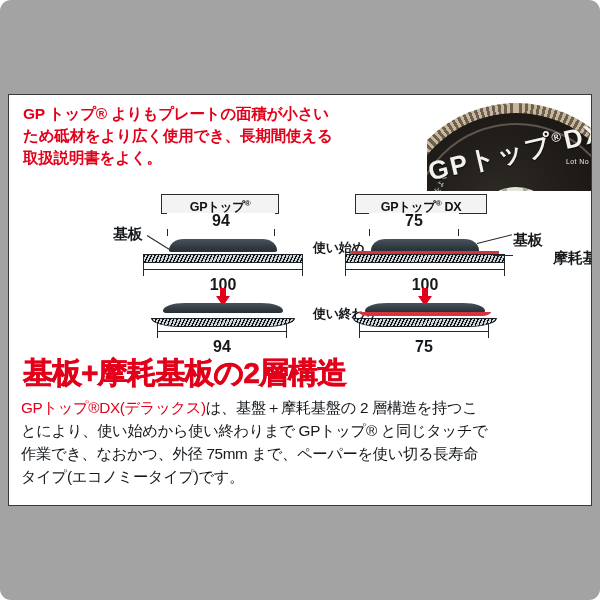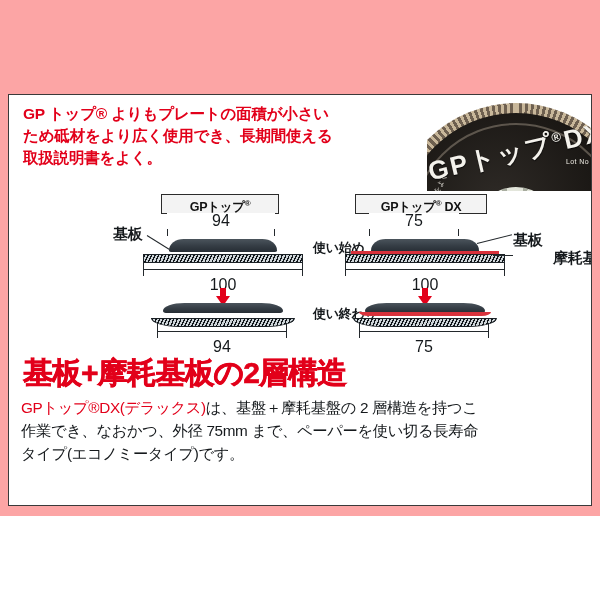--- a/index.html
+++ b/index.html
@@ -10,22 +10,23 @@
   body {
     width: 600px;
     height: 600px;
     font-family: "Liberation Sans", "DejaVu Sans", sans-serif;
     overflow: hidden;
   }
 
   #page {
     position: relative;
     width: 600px;
-    height: 516px;
-    background: #fca5a5;
+    height: 600px;
+    background: #a3a3a3;
+    border-radius: 11px;
   }
 
   
   #panel {
     position: absolute;
     left: 8px;
     top: 94px;
     width: 584px;
     height: 412px;
     border: 1px solid #3a3a3a;
@@ -263,21 +264,21 @@
     background: #23282c;
   }
   .dim .tick.l { left: 0; }
   .dim .tick.r { right: 0; }
   .dim .val {
     position: absolute;
     left: 0; right: 0;
     top: -4px;
     text-align: center;
     font-size: 16px;
-    font-weight: normal;
+    font-weight: bold;
     color: #15191c;
     background: #ffffff;
     line-height: 16px;
   }
   .dim.below .val { top: 10px; }
   .dim.below .bar { top: 2px; }
   .dim.below .tick { top: -6px; }
 
   
   .red-arrow {
@@ -475,18 +476,19 @@
           <span class="bar"></span>
           <span class="val">75</span>
         </div>
       </div>
     </div>
 
     <div id="headline">基板+摩耗基板の2層構造</div>
 
     <div id="body-copy">
       <span class="ln"><span class="red">GPトップ®DX(デラックス)</span><span>は、基盤＋摩耗基盤の 2 層構造を持つこ</span></span>
+      <span class="ln">とにより、使い始めから使い終わりまで GPトップ® と同じタッチで</span>
       <span class="ln">作業でき、なおかつ、外径 75mm まで、ペーパーを使い切る長寿命</span>
       <span class="ln">タイプ(エコノミータイプ)です。</span>
     </div>
 
   </div>
 </div>
 
 </body></html>

